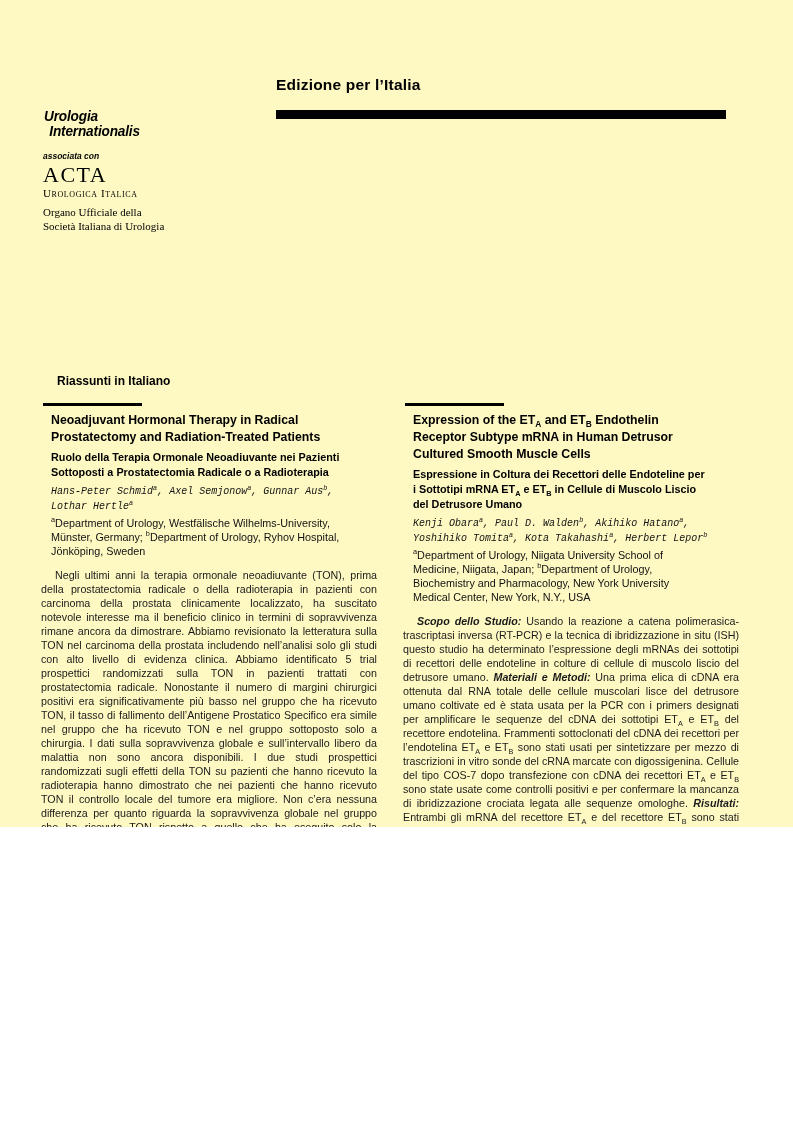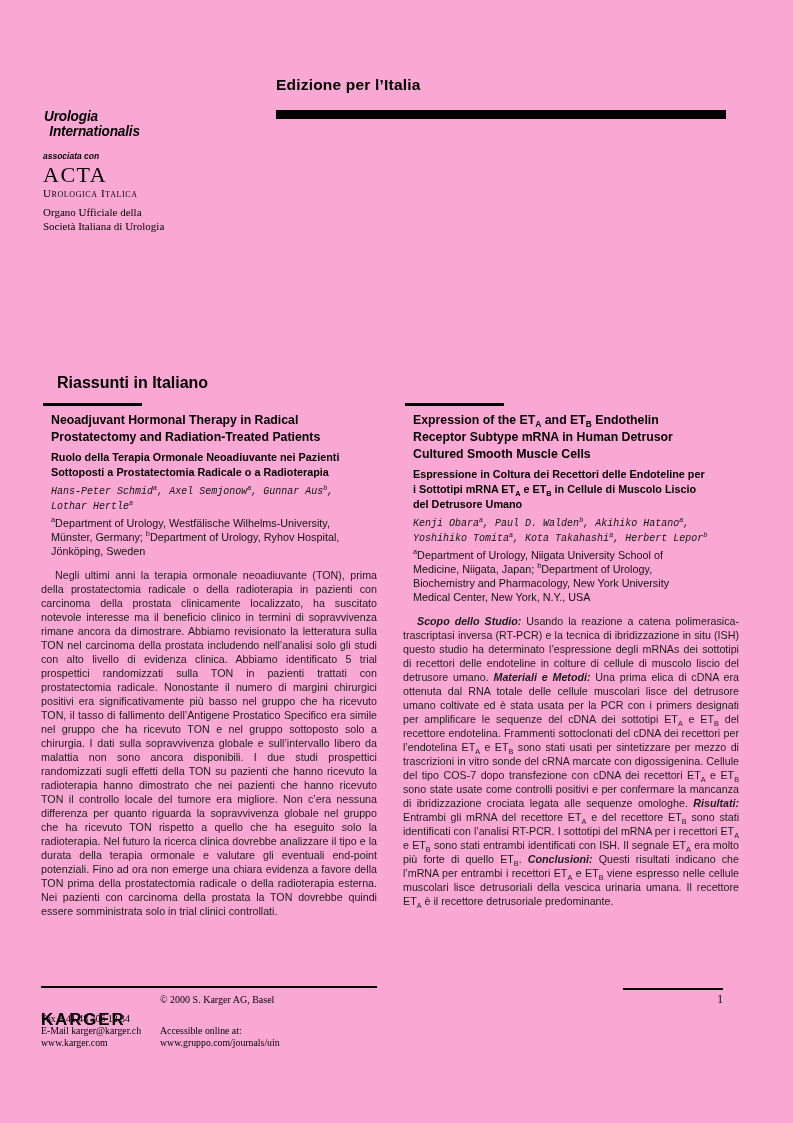--- a/index.html
+++ b/index.html
@@ -1,33 +1,33 @@
 <!DOCTYPE html>
 <html><head>
 <meta charset="utf-8">
 <style>
   html,body{margin:0;padding:0;background:#fff;}
   .page{
-    position:relative;width:793px;height:1123px;background:#f9a8d4;
+    position:relative;width:793px;height:827px;background:#fef9c3;
     font-family:"Liberation Sans",sans-serif;color:#111;overflow:hidden;
   }
   
   .edition-title{position:absolute;left:276px;top:76px;font-size:15.5px;font-weight:bold;letter-spacing:.2px;color:#000;}
   .edition-bar{position:absolute;left:276px;top:110px;width:450px;height:9px;background:#000;}
   
   .journal-logo{position:absolute;left:44px;top:108px;font-style:italic;font-weight:bold;
     font-size:15.5px;line-height:15px;letter-spacing:-.2px;transform:scaleX(.88);transform-origin:0 0;color:#000;white-space:nowrap;}
   .journal-logo .line2{margin-left:6px;}
   .associated{position:absolute;left:43px;top:151px;font-size:8.5px;font-weight:bold;font-style:italic;color:#000;}
   .acta{position:absolute;left:43px;top:163px;font-family:"Liberation Serif",serif;color:#000;}
   .acta-title{font-size:22px;line-height:24px;letter-spacing:1.5px;}
   .acta-sub{font-size:11px;line-height:13px;font-variant:small-caps;letter-spacing:.6px;}
   .organ{position:absolute;left:43px;top:206px;font-family:"Liberation Serif",serif;font-size:11px;line-height:13.5px;color:#000;}
   
-  .section-title{position:absolute;left:57px;top:374px;font-size:16px;font-weight:bold;color:#000;}
+  .section-title{position:absolute;left:57px;top:374px;font-size:12px;font-weight:bold;color:#000;}
   
   .abstract{position:absolute;top:403px;width:336px;}
   .abstract.colL{left:41px;}
   .abstract.colR{left:403px;}
   .abstract .rule{width:99px;height:2.5px;background:#000;margin:0 0 6px 2px;}
   .abstract h2{margin:0 0 4px 10px;font-size:12.3px;line-height:17px;font-weight:bold;color:#000;}
   .abstract h3{margin:0 0 4px 10px;font-size:10.8px;line-height:15px;font-weight:bold;color:#000;}
   .abstract .authors{margin:0 0 2px 10px;font-size:10px;line-height:15px;font-style:italic;font-family:Liberation Mono, monospace;}
   .abstract .affil{margin:0 0 10px 10px;font-size:10.8px;line-height:14px;}
   .abstract .body{margin:0;font-size:10.7px;line-height:14px;text-align:justify;text-indent:14px;color:#1a1a1a;}

